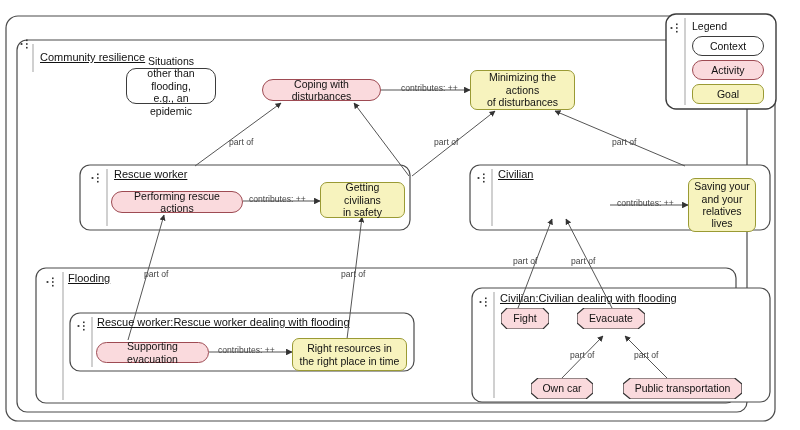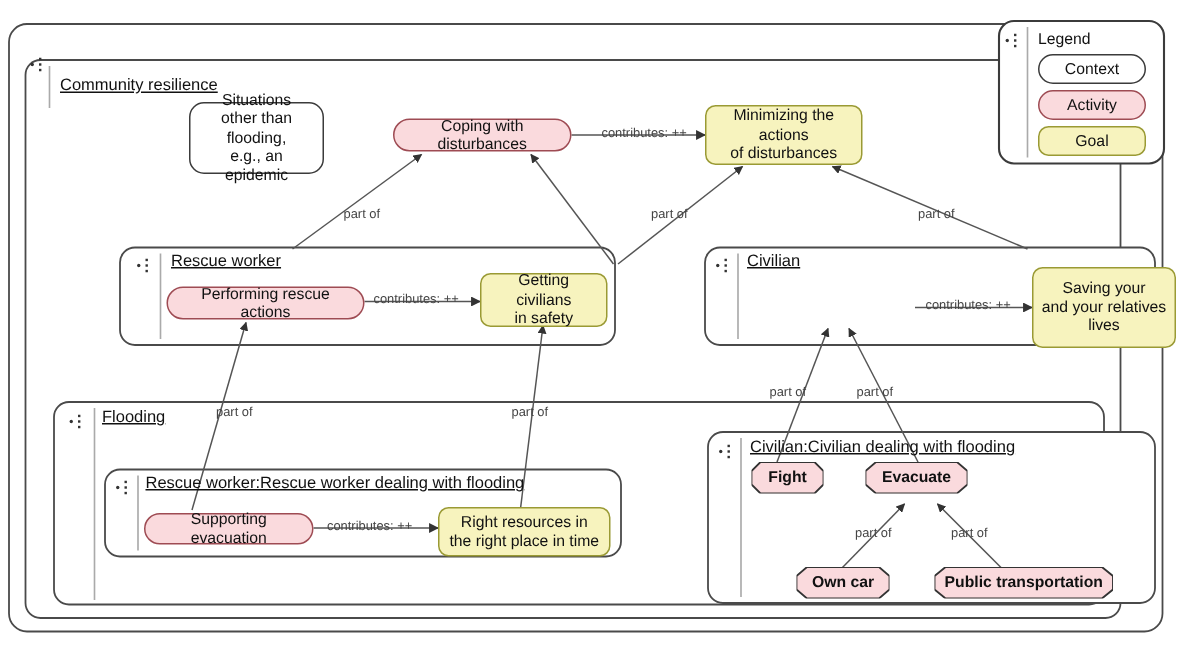--- a/index.html
+++ b/index.html
@@ -63,21 +63,20 @@
     background: #f7f3be;
     color: #111111;
     font-size: 10.5px;
     padding: 2px 5px;
   }
   .oct-node {
     color: #111111;
     font-size: 10.5px;
     background: transparent;
     border: none;
-    font-weight: bold;
   }
   .oct-node .oct-shape {
     position: absolute;
     left: 0; top: 0; width: 100%; height: 100%;
     z-index: -1;
   }
 
   .frame-label {
     position: absolute;
     z-index: 4;
@@ -247,36 +246,36 @@
   <div class="edge-label" style="left:229px; top:137px;">part of</div>
   <div class="edge-label" style="left:434px; top:137px;">part of</div>
   <div class="edge-label" style="left:612px; top:137px;">part of</div>
   <div class="edge-label" style="left:144px; top:269px;">part of</div>
   <div class="edge-label" style="left:341px; top:269px;">part of</div>
   <div class="edge-label" style="left:513px; top:256px;">part of</div>
   <div class="edge-label" style="left:571px; top:256px;">part of</div>
   <div class="edge-label" style="left:570px; top:350px;">part of</div>
   <div class="edge-label" style="left:634px; top:350px;">part of</div>
 
-  <div class="node ctx-node" style="left:126px; top:68px; width:90px; height:48px;">Situations
+  <div class="node ctx-node" style="left:126px; top:68px; width:90px; height:36px;">Situations
 other than flooding,
 e.g., an epidemic</div>
 
   <div class="node act-node" style="left:262px; top:79px; width:119px; height:22px;">Coping with disturbances</div>
 
   <div class="node goal-node" style="left:470px; top:70px; width:105px; height:40px;">Minimizing the actions
 of disturbances</div>
 
   <div class="node act-node" style="left:111px; top:191px; width:132px; height:22px;">Performing rescue actions</div>
 
   <div class="node goal-node" style="left:320px; top:182px; width:85px; height:36px;">Getting civilians
 in safety</div>
 
 
-  <div class="node goal-node" style="left:688px; top:178px; width:96px; height:54px;">Saving your
+  <div class="node goal-node" style="left:688px; top:178px; width:68px; height:54px;">Saving your
 and your relatives
 lives</div>
 
   <div class="node act-node" style="left:96px; top:342px; width:113px; height:21px;">Supporting evacuation</div>
 
   <div class="node goal-node" style="left:292px; top:338px; width:115px; height:33px;">Right resources in
 the right place in time</div>
 
   <div class="node oct-node" style="left:501px; top:308px; width:48px; height:21px;">
     <svg class="oct-shape" viewBox="0 0 48 21" preserveAspectRatio="none">

